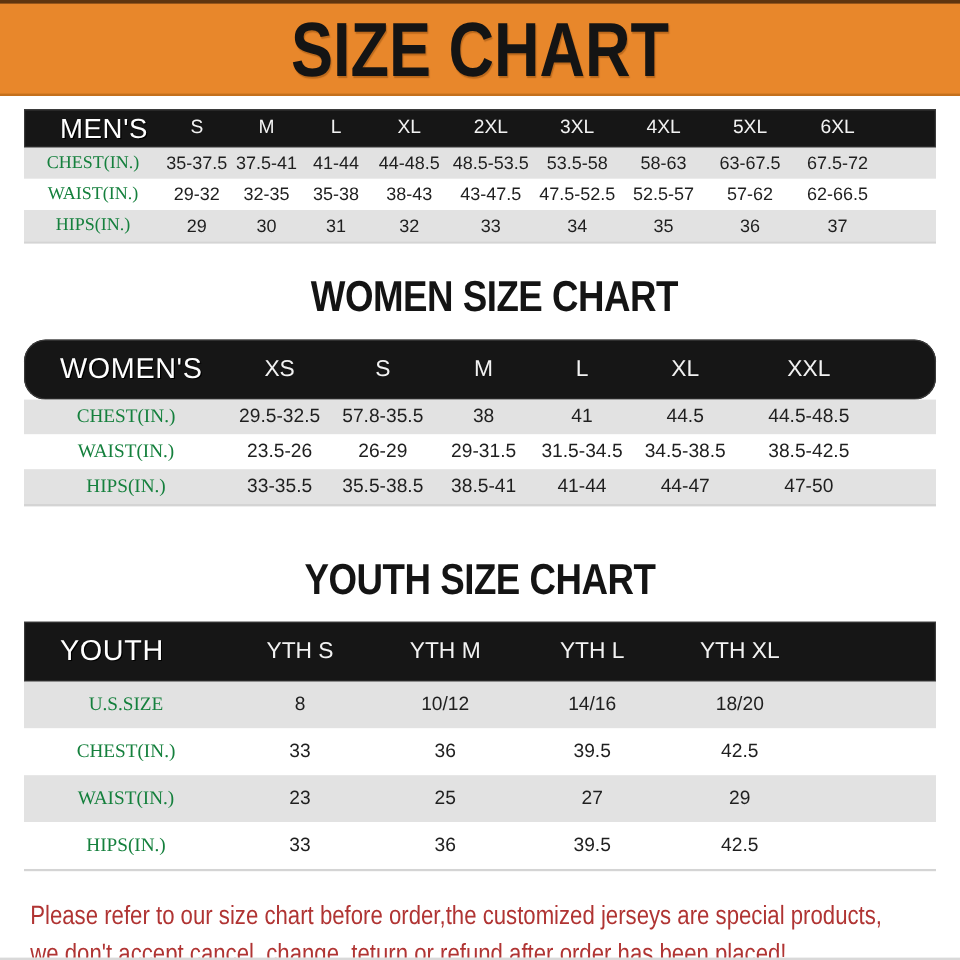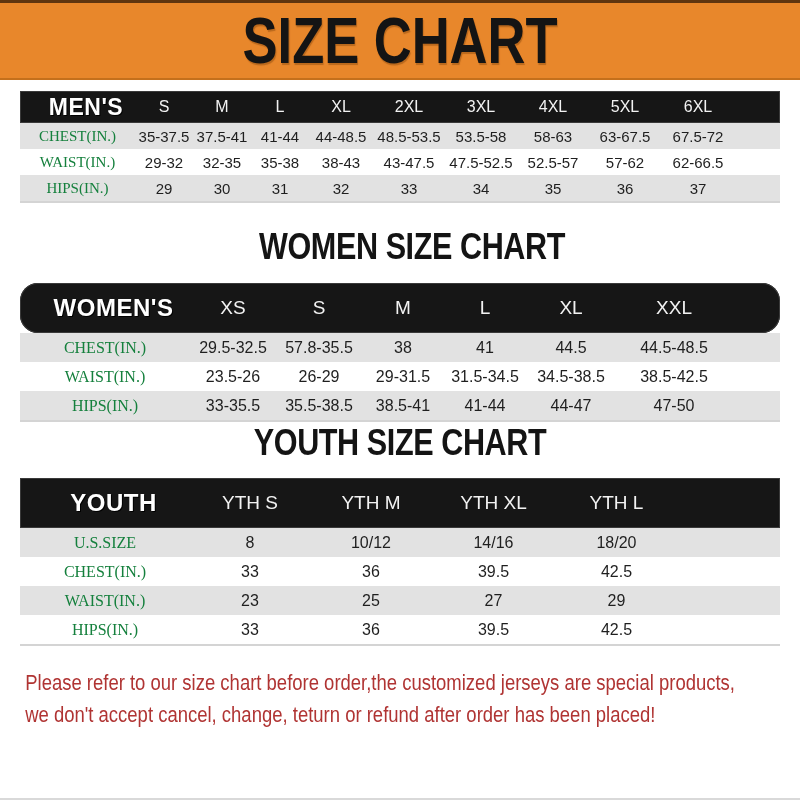--- a/index.html
+++ b/index.html
@@ -39,45 +39,45 @@
     font-size: 36px;
     font-weight: bold;
     color: #141414;
     letter-spacing: -0.5px;
     transform: scaleX(0.85);
     transform-origin: center;
     white-space: nowrap;
   }
   .heading-man   { margin-top: 15px; }
   .heading-women { margin-top: 23px; padding-left: 24px; }
-  .heading-youth { }
+  .heading-youth { margin-top: 40px; }
 
   
   .table { width: 760px; margin: 0 auto; border-bottom: 2px solid #d4d4d4; }
   .table-man   { margin-top: 11px; }
   .table-women { margin-top: 15px; }
   .table-youth { margin-top: 14px; }
 
   .trow { display: grid; align-items: center; }
   .thead { background: var(--bar-black, #161616); color: #ffffff; box-shadow: inset 0 0 0 1px #3a3a3a; }
   .gray  { background: var(--row-gray, #E2E2E2); }
   .white { background: #ffffff; }
 
   .table-man   .trow  { grid-template-columns: 115px 58px 58px 58px 64px 72px 72px 72px 72px 74px 1fr; height: 26px; }
   .table-man   .thead { height: 32px; }
   .table-women .trow  { grid-template-columns: 170px 86px 86px 82px 82px 90px 116px 1fr; height: 29px; }
   .table-women .thead { height: 50px; border-radius: 18px; }
-  .table-youth .trow  { grid-template-columns: 170px 120px 122px 123px 123px 1fr; height: 29px; }
+  .table-youth .trow  { grid-template-columns: 170px 120px 122px 123px 123px 1fr; height: 39px; }
   .table-youth .thead { height: 50px; }
 
   .cell { text-align: center; white-space: nowrap; }
   .hlabel {
-    text-align: center;
-    padding-left: 17px;
-    font-weight: bold;
+    text-align: left;
+    padding-left: 30px;
+    font-weight: normal;
     font-size: 24px;
     letter-spacing: 0.5px;
     text-shadow: 1px 1px 0 #000;
   }
   .table-man .hlabel { font-size: 23px; }
   .hcol { font-size: 19px; color: #f2f2f2; }
   .table-man .hcol { font-size: 16px; }
   .rlabel { font-size: 16px; color: #15803d; font-family: Liberation Serif, serif; }
   .table-man .rlabel { font-size: 15px; }
   .val { font-size: 16px; color: #1f1f1f; }
@@ -201,22 +201,22 @@
 
 <div>
   <div class="heading-wrap heading-youth">
     <div class="heading">YOUTH SIZE CHART</div>
   </div>
   <div class="table table-youth">
       <div class="trow thead">
         <div class="cell hlabel">YOUTH</div>
         <div class="cell hcol">YTH S</div>
         <div class="cell hcol">YTH M</div>
+        <div class="cell hcol">YTH L</div>
         <div class="cell hcol">YTH XL</div>
-        <div class="cell hcol">YTH L</div>
       </div>
       <div class="trow gray">
         <div class="cell rlabel">U.S.SIZE</div>
         <div class="cell val">8</div>
         <div class="cell val">10/12</div>
         <div class="cell val">14/16</div>
         <div class="cell val">18/20</div>
       </div>
       <div class="trow white">
         <div class="cell rlabel">CHEST(IN.)</div>

